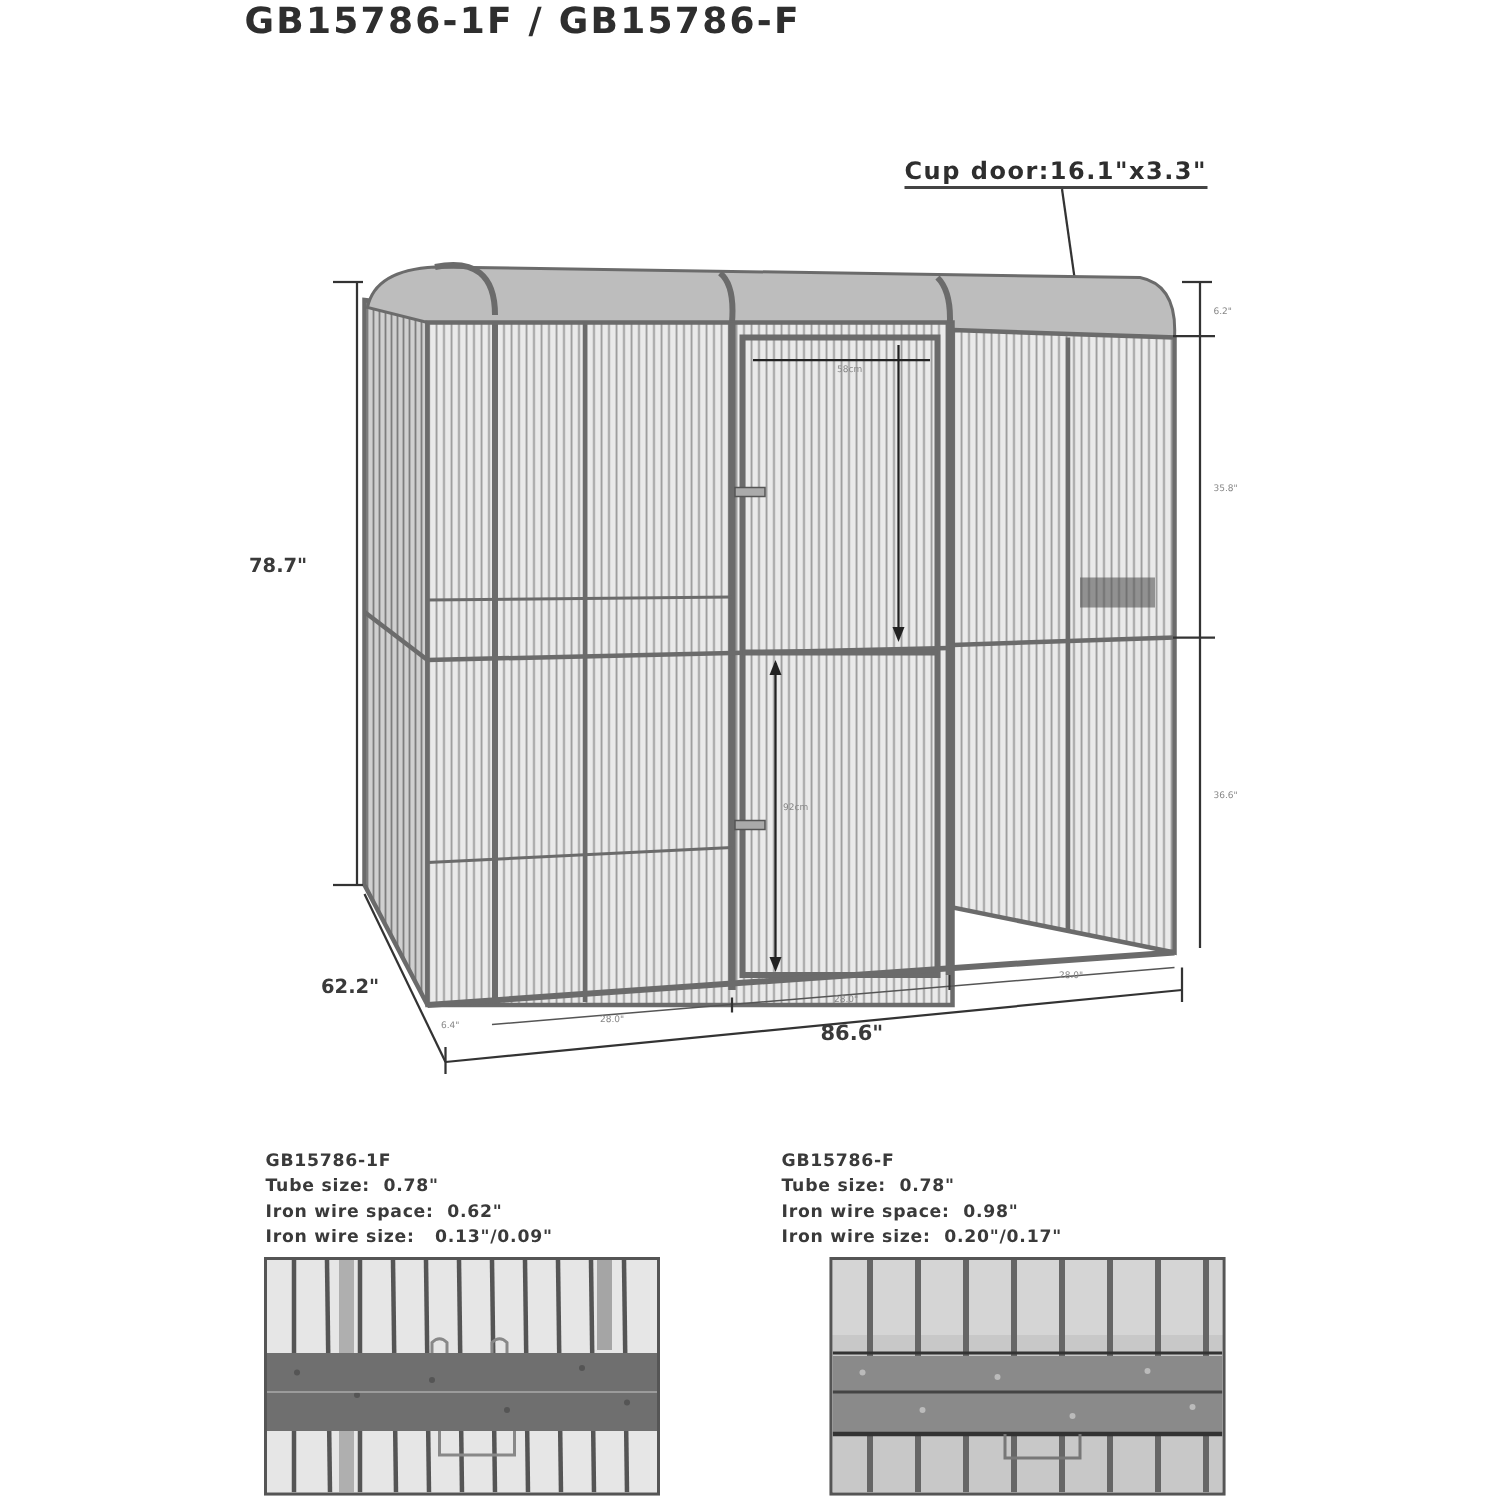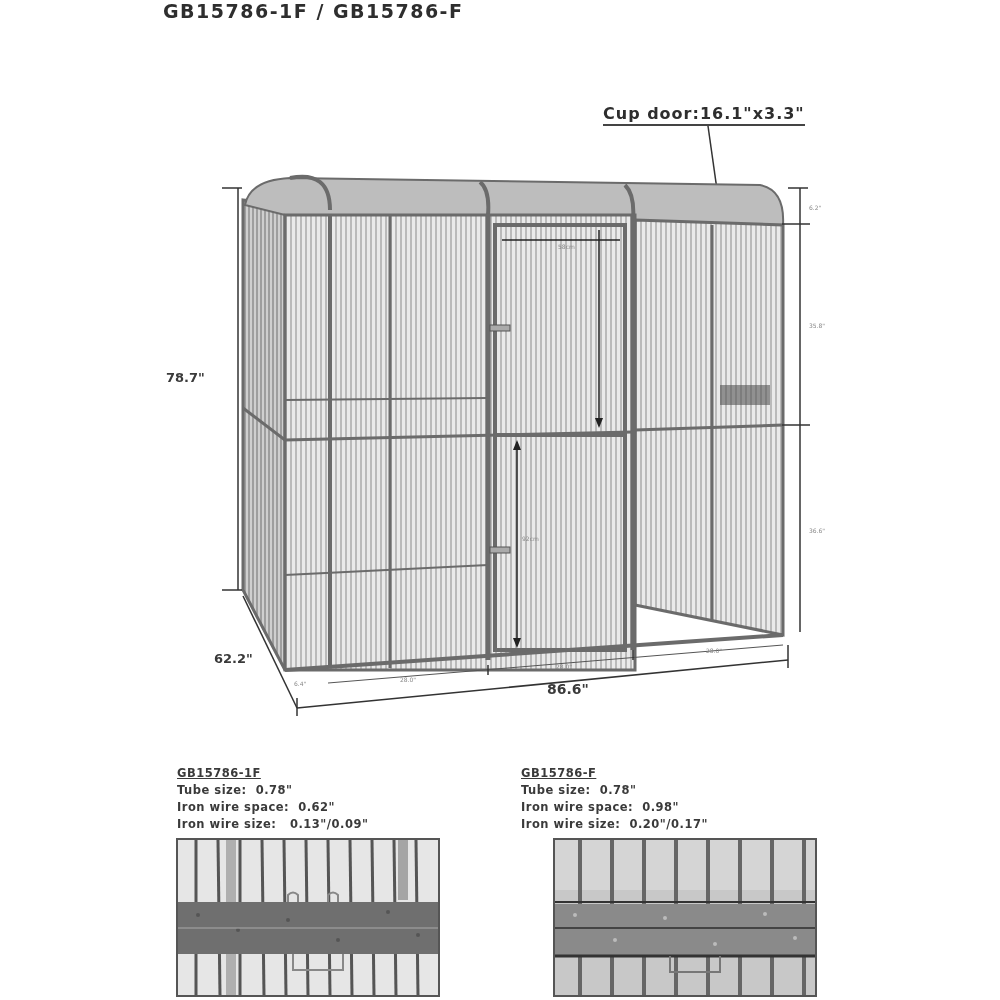--- a/index.html
+++ b/index.html
@@ -1,23 +1,23 @@
 <!DOCTYPE html>
 <html><head>
 <meta charset="utf-8">
 <style>
   html, body { margin:0; padding:0; background:#ffffff; }
   body { width:1000px; height:1000px; position:relative; overflow:hidden; font-family:"DejaVu Sans", sans-serif; color:#333; }
-  .title { position:absolute; left:163px; top:0px; font-size:19px; font-weight:bold; letter-spacing:1.5px; color:#2e2e2e; }
+  .title { position:absolute; left:163px; top:0px; font-size:24px; font-weight:bold; letter-spacing:1.5px; color:#2e2e2e; }
   .cupdoor { position:absolute; left:603px; top:104px; font-size:16px; font-weight:bold; letter-spacing:1px; color:#2e2e2e; border-bottom:2px solid #444; padding-bottom:1px; }
   .dim { position:absolute; font-weight:bold; color:#3a3a3a; font-size:13px; }
   .dim-small { position:absolute; font-size:6px; color:#888; }
   svg.cage { position:absolute; left:0; top:0; }
   .spec { position:absolute; font-size:11.5px; font-weight:bold; color:#3a3a3a; line-height:17px; letter-spacing:0.5px; }
-  .spec .model { text-decoration:underline; }
+  .spec .model { }
   .photo { position:absolute; border:2px solid #555; overflow:hidden; background:#d9d9d9; }
 </style>
 </head>
 <body>
 
 <div class="title">GB15786-1F  / GB15786-F</div>
 <div class="cupdoor">Cup door:16.1"x3.3"</div>
 
 <svg class="cage" width="1000" height="760">
   <defs>

